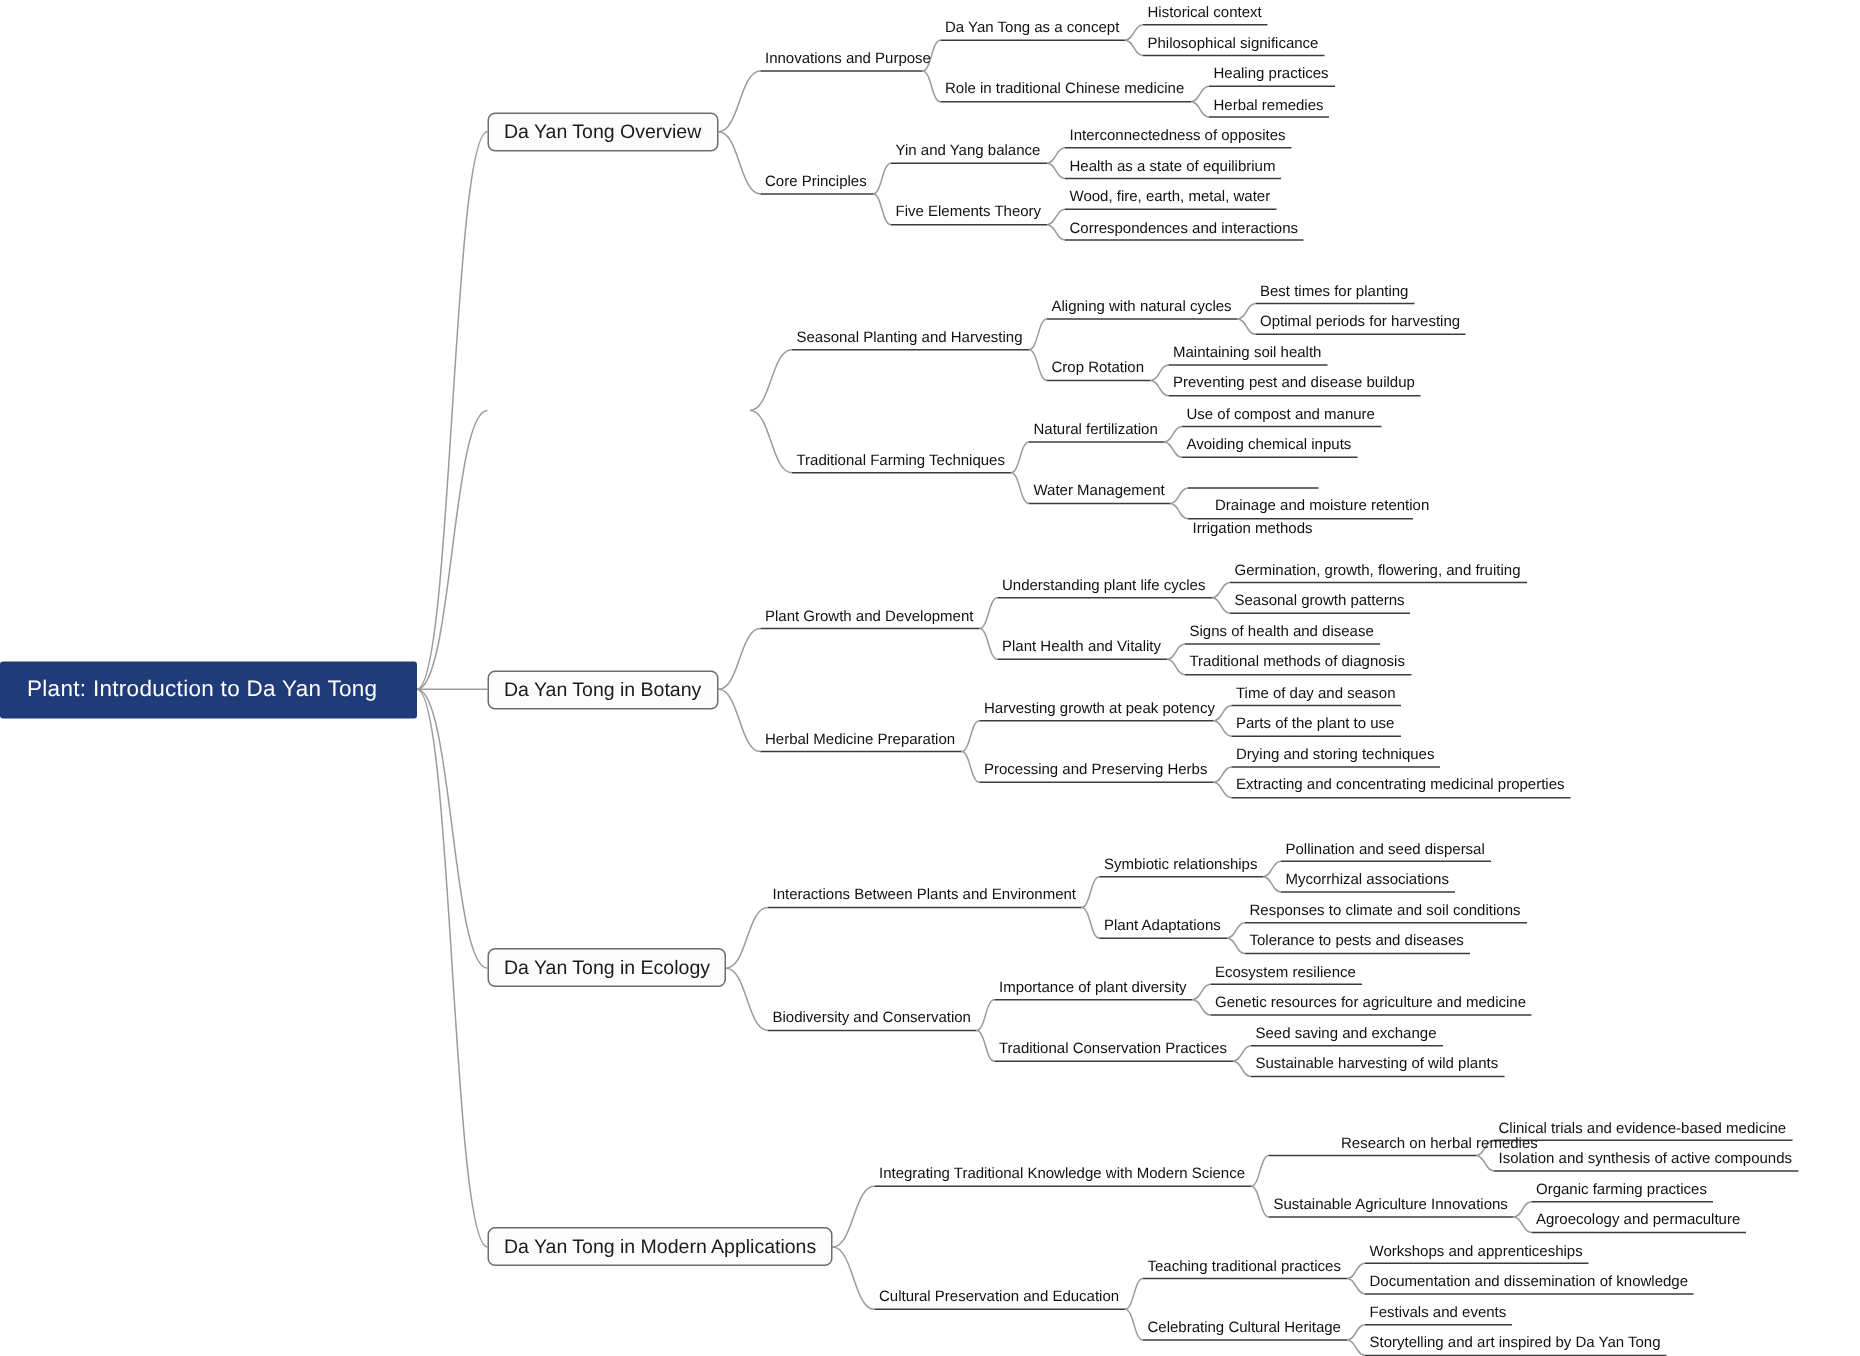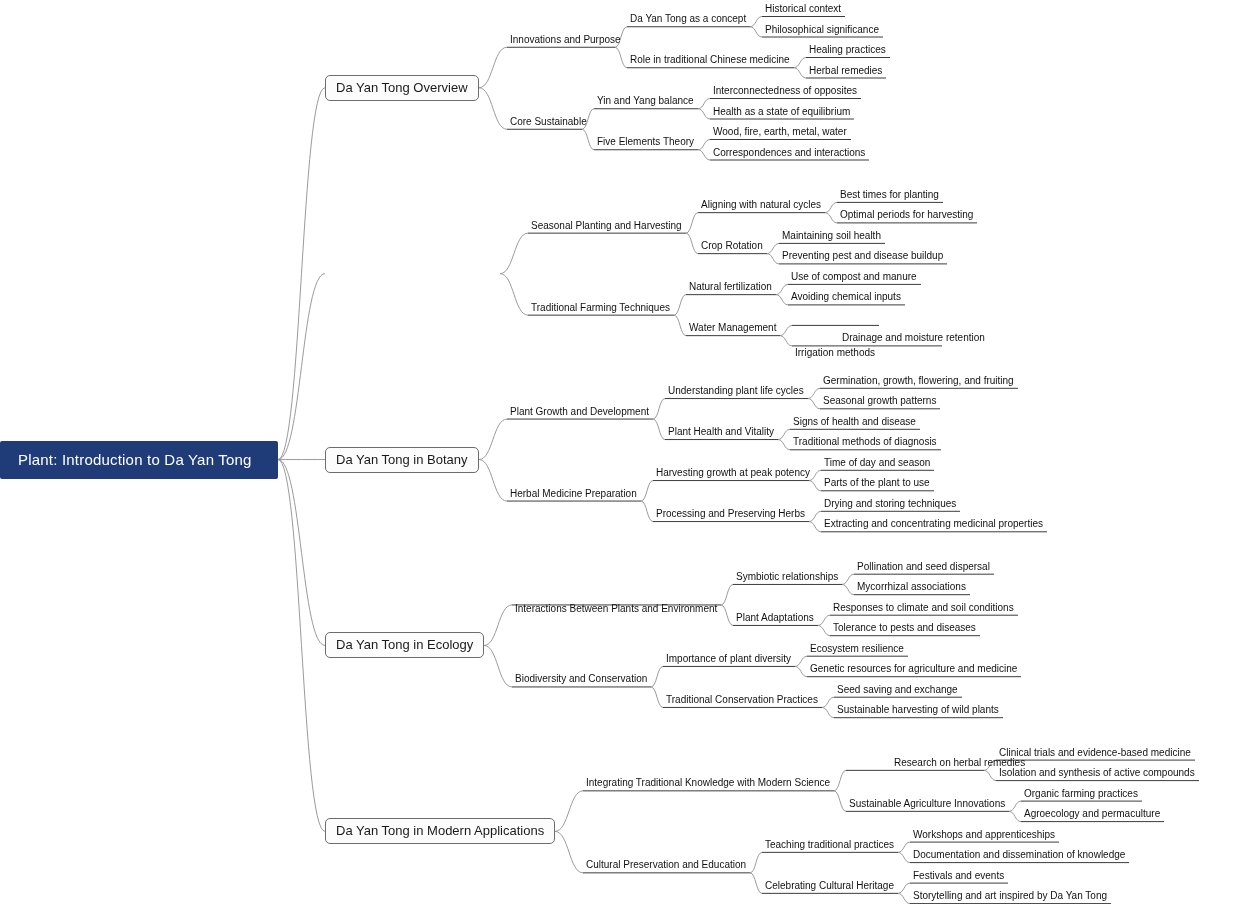--- a/index.html
+++ b/index.html
@@ -200,58 +200,58 @@
   <div id="nodes">
       <div class="node depth0" style="left: 0px; top: 440.55px;">Plant: Introduction to Da Yan Tong</div>
       <div class="node depth1" style="left: 325px; top: 74.75px;">Da Yan Tong Overview</div>
       <div class="node depth2" style="left: 510px; top: 33.75px;">Innovations and Purpose</div>
       <div class="node depth2" style="left: 630px; top: 13.25px;">Da Yan Tong as a concept</div>
       <div class="node depth2" style="left: 765px; top: 3px;">Historical context</div>
       <div class="node depth2" style="left: 765px; top: 23.5px;">Philosophical significance</div>
       <div class="node depth2" style="left: 630px; top: 54.25px;">Role in traditional Chinese medicine</div>
       <div class="node depth2" style="left: 809px; top: 44px;">Healing practices</div>
       <div class="node depth2" style="left: 809px; top: 64.5px;">Herbal remedies</div>
-      <div class="node depth2" style="left: 510px; top: 115.75px;">Core Sustainable</div>
+      <div class="node depth2" style="left: 510px; top: 115.75px;">Core Principles</div>
       <div class="node depth2" style="left: 597px; top: 95.25px;">Yin and Yang balance</div>
       <div class="node depth2" style="left: 713px; top: 85px;">Interconnectedness of opposites</div>
       <div class="node depth2" style="left: 713px; top: 105.5px;">Health as a state of equilibrium</div>
       <div class="node depth2" style="left: 597px; top: 136.25px;">Five Elements Theory</div>
       <div class="node depth2" style="left: 713px; top: 126px;">Wood, fire, earth, metal, water</div>
       <div class="node depth2" style="left: 713px; top: 146.5px;">Correspondences and interactions</div>
       <div class="node depth2" style="left: 531px; top: 219.65px;">Seasonal Planting and Harvesting</div>
       <div class="node depth2" style="left: 701px; top: 199.15px;">Aligning with natural cycles</div>
       <div class="node depth2" style="left: 840px; top: 188.9px;">Best times for planting</div>
       <div class="node depth2" style="left: 840px; top: 209.4px;">Optimal periods for harvesting</div>
       <div class="node depth2" style="left: 701px; top: 240.15px;">Crop Rotation</div>
       <div class="node depth2" style="left: 782px; top: 229.9px;">Maintaining soil health</div>
       <div class="node depth2" style="left: 782px; top: 250.4px;">Preventing pest and disease buildup</div>
       <div class="node depth2" style="left: 531px; top: 301.65px;">Traditional Farming Techniques</div>
       <div class="node depth2" style="left: 689px; top: 281.15px;">Natural fertilization</div>
       <div class="node depth2" style="left: 791px; top: 270.9px;">Use of compost and manure</div>
       <div class="node depth2" style="left: 791px; top: 291.4px;">Avoiding chemical inputs</div>
       <div class="node depth2" style="left: 689px; top: 322.15px;">Water Management</div>
       <div class="node depth2" style="left: 795px; top: 311.9px; margin-top: 35px;">Irrigation methods</div>
-      <div class="node depth2" style="left: 842px; top: 332.4px; text-align: center;">Drainage and moisture retention</div>
+      <div class="node depth2" style="left: 810px; top: 332.4px; text-align: center;">Drainage and moisture retention</div>
       <div class="node depth1" style="left: 325px; top: 446.55px;">Da Yan Tong in Botany</div>
       <div class="node depth2" style="left: 510px; top: 405.55px;">Plant Growth and Development</div>
       <div class="node depth2" style="left: 668px; top: 385.05px;">Understanding plant life cycles</div>
       <div class="node depth2" style="left: 823px; top: 374.8px;">Germination, growth, flowering, and fruiting</div>
       <div class="node depth2" style="left: 823px; top: 395.3px;">Seasonal growth patterns</div>
       <div class="node depth2" style="left: 668px; top: 426.05px;">Plant Health and Vitality</div>
       <div class="node depth2" style="left: 793px; top: 415.8px;">Signs of health and disease</div>
       <div class="node depth2" style="left: 793px; top: 436.3px;">Traditional methods of diagnosis</div>
       <div class="node depth2" style="left: 510px; top: 487.55px;">Herbal Medicine Preparation</div>
       <div class="node depth2" style="left: 656px; top: 467.05px;">Harvesting growth at peak potency</div>
       <div class="node depth2" style="left: 824px; top: 456.8px;">Time of day and season</div>
       <div class="node depth2" style="left: 824px; top: 477.3px;">Parts of the plant to use</div>
       <div class="node depth2" style="left: 656px; top: 508.05px;">Processing and Preserving Herbs</div>
       <div class="node depth2" style="left: 824px; top: 497.8px;">Drying and storing techniques</div>
       <div class="node depth2" style="left: 824px; top: 518.3px;">Extracting and concentrating medicinal properties</div>
       <div class="node depth1" style="left: 325px; top: 632.45px;">Da Yan Tong in Ecology</div>
-      <div class="node depth2" style="left: 515px; top: 591.45px; margin-top: 12px;">Interactions Between Plants and Environment</div>
+      <div class="node depth2" style="left: 515px; top: 591.45px;">Interactions Between Plants and Environment</div>
       <div class="node depth2" style="left: 736px; top: 570.95px;">Symbiotic relationships</div>
       <div class="node depth2" style="left: 857px; top: 560.7px;">Pollination and seed dispersal</div>
       <div class="node depth2" style="left: 857px; top: 581.2px;">Mycorrhizal associations</div>
       <div class="node depth2" style="left: 736px; top: 611.95px;">Plant Adaptations</div>
       <div class="node depth2" style="left: 833px; top: 601.7px;">Responses to climate and soil conditions</div>
       <div class="node depth2" style="left: 833px; top: 622.2px;">Tolerance to pests and diseases</div>
       <div class="node depth2" style="left: 515px; top: 673.45px;">Biodiversity and Conservation</div>
       <div class="node depth2" style="left: 666px; top: 652.95px;">Importance of plant diversity</div>
       <div class="node depth2" style="left: 810px; top: 642.7px;">Ecosystem resilience</div>
       <div class="node depth2" style="left: 810px; top: 663.2px;">Genetic resources for agriculture and medicine</div>

